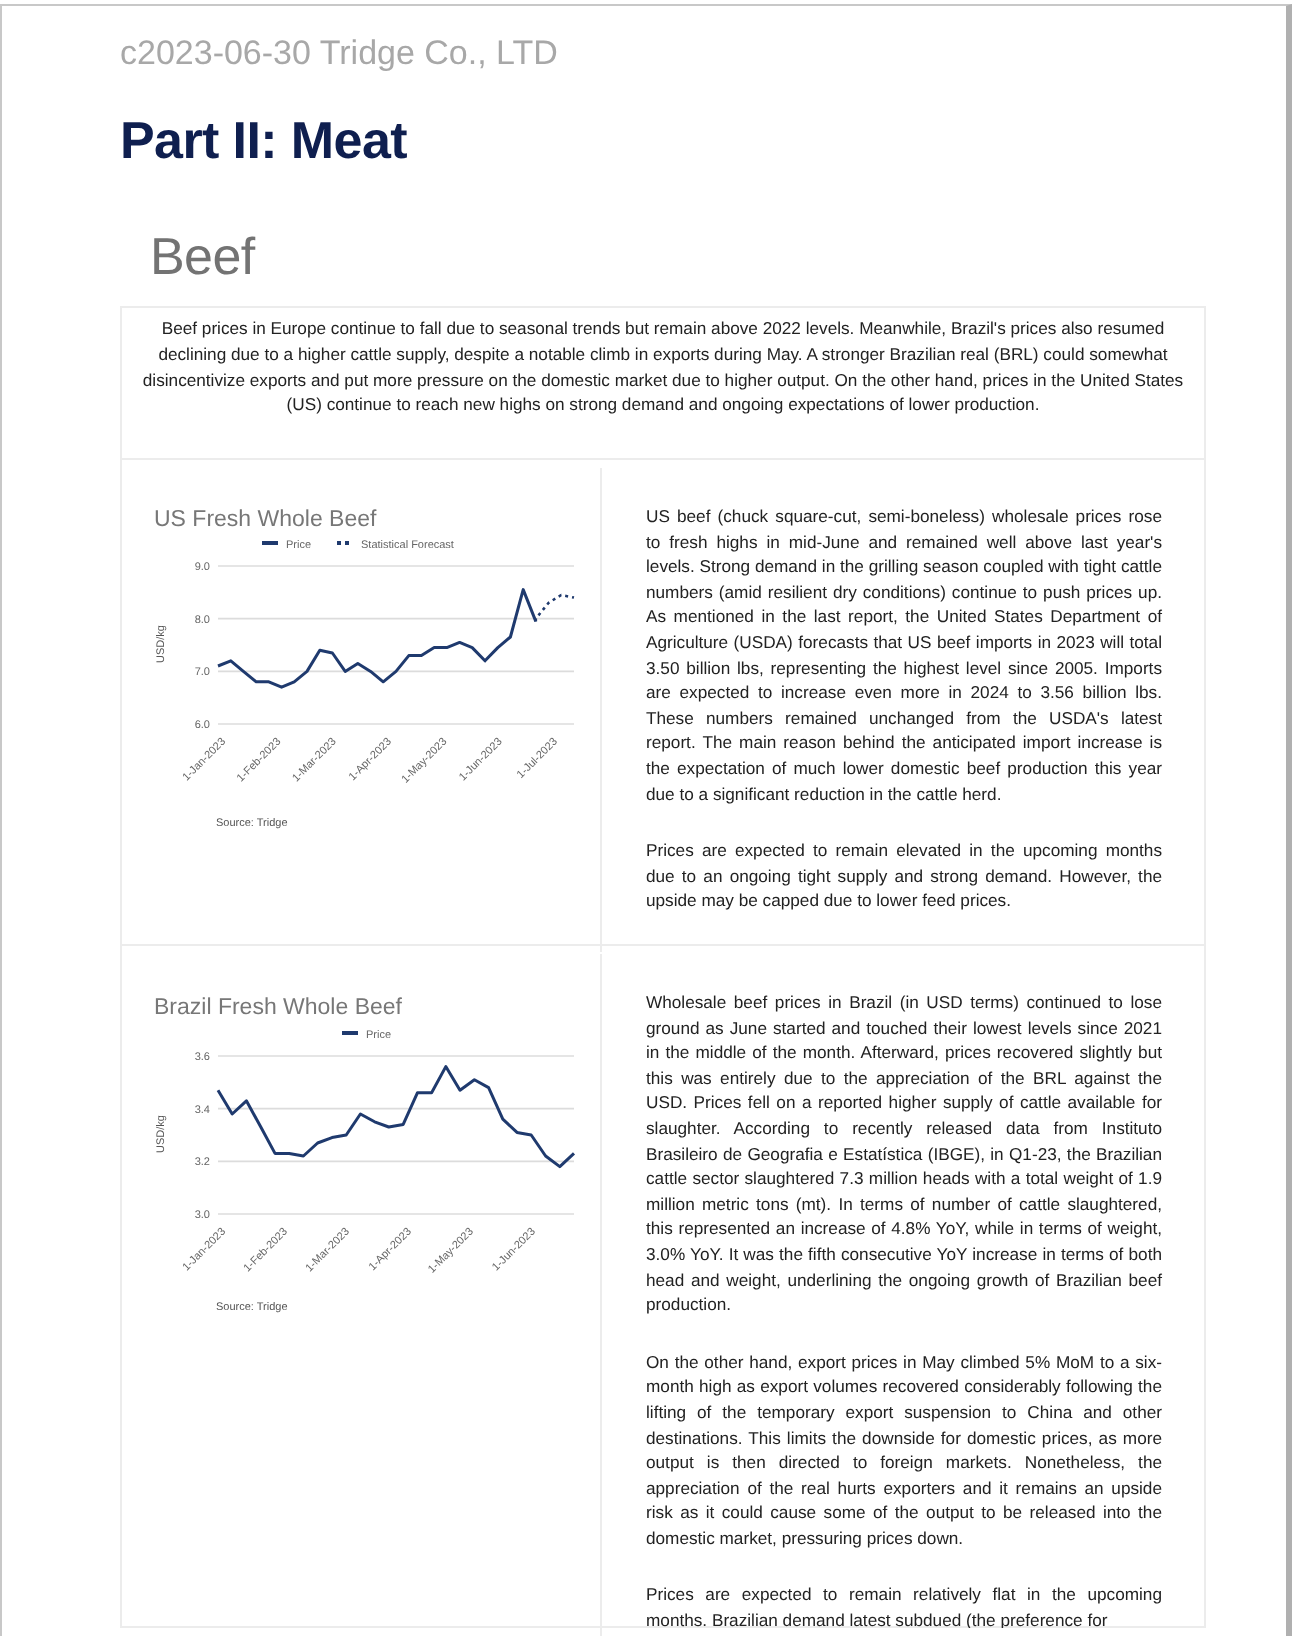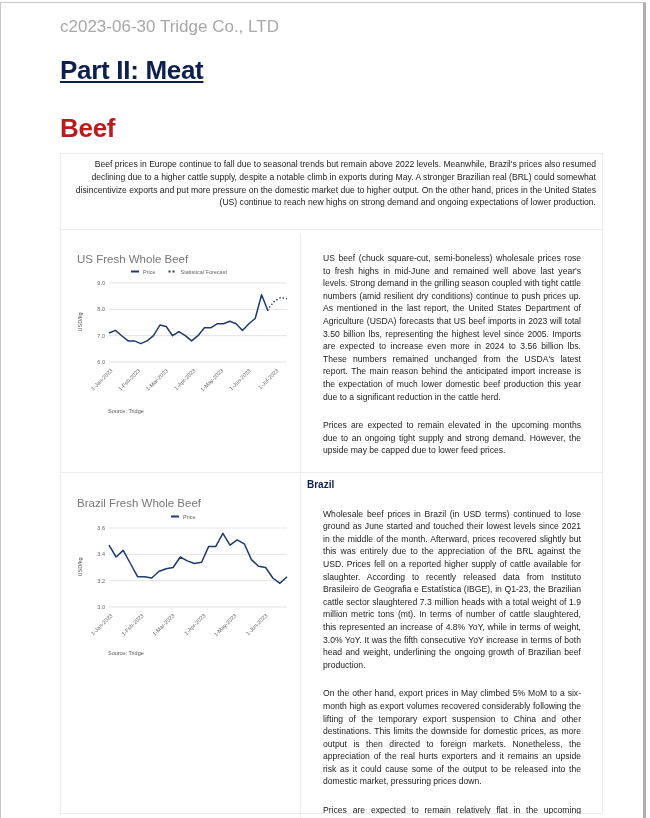--- a/index.html
+++ b/index.html
@@ -1,21 +1,21 @@
 <!DOCTYPE html>
 <html><head>
 <meta charset="utf-8">
 <style>
   html, body { margin:0; padding:0; background:#ffffff; }
   body { width:650px; height:818px; position:relative; overflow:hidden; font-family:"Liberation Sans", sans-serif; }
   .frame { position:absolute; left:0; top:2px; width:646px; height:816px; border-top:1px solid #c8c8c8; border-left:1px solid #c8c8c8; border-right:3px solid #b0b0b0; box-sizing:border-box; }
   .copyright { position:absolute; left:60px; top:17px; font-size:17px; color:#a8a8a8; }
-  .h1 { position:absolute; left:60px; top:55px; font-size:26px; font-weight:bold; color:#0f1f4f; letter-spacing:-0.3px;text-decoration:underline; }
-  .h2 { position:absolute; left:60px; top:113px; font-size:26px; font-weight:bold; color:#b91c1c; letter-spacing:-0.3px; }
-  .summary { position:absolute; left:60px; top:153px; width:543px; height:77px; border:1px solid #ececec; box-sizing:border-box; padding:4px 6px; font-size:8.6px; line-height:12.8px; color:#222; text-align:right; }
+  .h1 { position:absolute; left:60px; top:55px; font-size:26px; font-weight:bold; color:#0f1f4f; letter-spacing:-0.3px; }
+  .h2 { position:absolute; left:75px; top:113px; font-size:26px; font-weight:normal; color:#737373; letter-spacing:-0.3px; }
+  .summary { position:absolute; left:60px; top:153px; width:543px; height:77px; border:1px solid #ececec; box-sizing:border-box; padding:4px 6px; font-size:8.6px; line-height:12.8px; color:#222; text-align:center; }
   .grid { position:absolute; left:60px; top:230px; width:543px; height:584px; border:1px solid #ececec; border-top:none; box-sizing:border-box; }
   .row { position:absolute; left:0; width:541px; border-bottom:1px solid #ececec; box-sizing:border-box; }
   .row1 { top:0; height:243px; }
   .row2 { top:243px; height:341px; border-bottom:none; }
   .cell-chart { position:absolute; left:0; top:4px; width:240px; height:100%; border-right:1px solid #ececec; box-sizing:border-box; }
   .cell-text { position:absolute; left:241px; top:0; width:300px; height:100%; padding:6px 5px 0 5px; box-sizing:border-box; font-size:8.6px; line-height:12.6px; color:#222; text-align:justify; overflow:hidden; }
   .sec-title { font-size:10px; font-weight:bold; color:#0f1f4f; margin-bottom:1px; }
   .cell-text p { margin:16px; }
   svg text { font-family:"Liberation Sans", sans-serif; }
 </style>
@@ -139,19 +139,18 @@
           <circle cx="190.4" cy="82.60000000000002" r="0.01" fill="#1f3a6e"></circle>
           <circle cx="197.51999999999998" cy="89.18333333333334" r="0.01" fill="#1f3a6e"></circle>
           <circle cx="204.64000000000001" cy="90.50000000000003" r="0.01" fill="#1f3a6e"></circle>
           <circle cx="211.76000000000002" cy="101.03333333333332" r="0.01" fill="#1f3a6e"></circle>
           <circle cx="218.88" cy="106.29999999999998" r="0.01" fill="#1f3a6e"></circle>
           <circle cx="226" cy="99.71666666666667" r="0.01" fill="#1f3a6e"></circle>
           <text x="47" y="178" font-size="5.5" fill="#555">Source: Tridge</text>
         </svg>
     </div>
     <div class="cell-text">
-      <div class="sec-title">Brazil</div>
       <p>Wholesale beef prices in Brazil (in USD terms) continued to lose ground as June started and touched their lowest levels since 2021 in the middle of the month. Afterward, prices recovered slightly but this was entirely due to the appreciation of the BRL against the USD. Prices fell on a reported higher supply of cattle available for slaughter. According to recently released data from Instituto Brasileiro de Geografia e Estatística (IBGE), in Q1-23, the Brazilian cattle sector slaughtered 7.3 million heads with a total weight of 1.9 million metric tons (mt). In terms of number of cattle slaughtered, this represented an increase of 4.8% YoY, while in terms of weight, 3.0% YoY. It was the fifth consecutive YoY increase in terms of both head and weight, underlining the ongoing growth of Brazilian beef production.</p>
       <p>On the other hand, export prices in May climbed 5% MoM to a six-month high as export volumes recovered considerably following the lifting of the temporary export suspension to China and other destinations. This limits the downside for domestic prices, as more output is then directed to foreign markets. Nonetheless, the appreciation of the real hurts exporters and it remains an upside risk as it could cause some of the output to be released into the domestic market, pressuring prices down.</p>
       <p>Prices are expected to remain relatively flat in the upcoming months. Brazilian demand latest subdued (the preference for</p>
     </div>
   </div>
 </div>
 
 </body></html>

